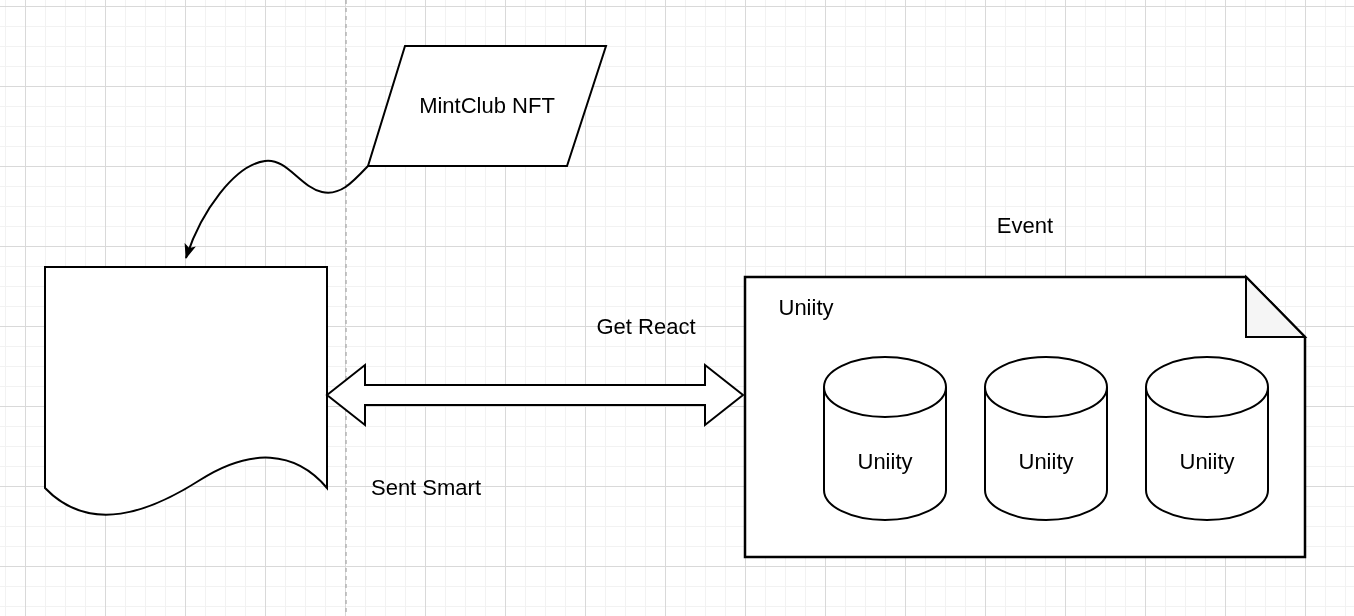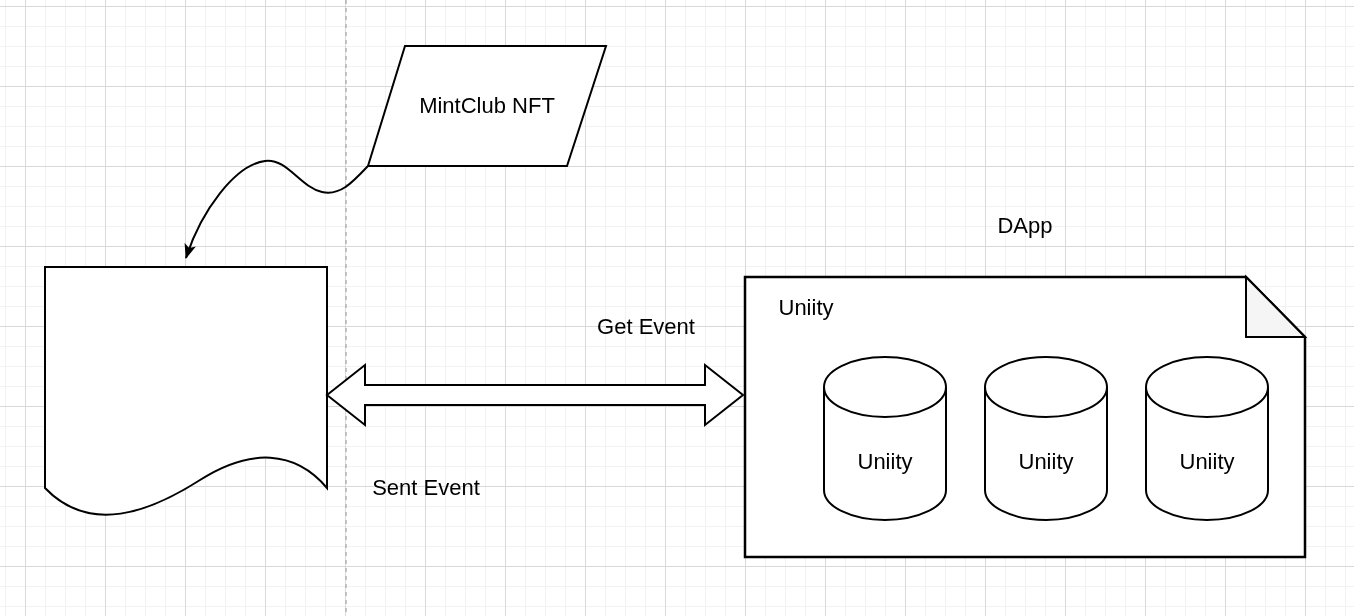--- a/index.html
+++ b/index.html
@@ -76,25 +76,25 @@
 
     <g>
       <path d="M 1146 387 L 1146 490 A 61 30 0 0 0 1268 490 L 1268 387" fill="#ffffff" stroke="#000000" stroke-width="2"></path>
       <ellipse cx="1207" cy="387" rx="61" ry="30" fill="#ffffff" stroke="#000000" stroke-width="2"></ellipse>
     </g>
   </svg>
 
   <div class="label" style="left:487px; top:106px">MintClub NFT</div>
 
 
-  <div class="label" style="left:646px; top:327px">Get Event</div>
+  <div class="label" style="left:646px; top:327px">Get React</div>
 
-  <div class="label" style="left:426px; top:488px">Sent Event</div>
+  <div class="label" style="left:426px; top:488px">Sent Smart</div>
 
-  <div class="label" style="left:1025px; top:226px">DApp</div>
+  <div class="label" style="left:1025px; top:226px">Event</div>
 
   <div class="label" style="left:806px; top:308px">Uniity</div>
 
   <div class="label" style="left:885px; top:462px">Uniity</div>
 
   <div class="label" style="left:1046px; top:462px">Uniity</div>
 
   <div class="label" style="left:1207px; top:462px">Uniity</div>
 
 </div>

